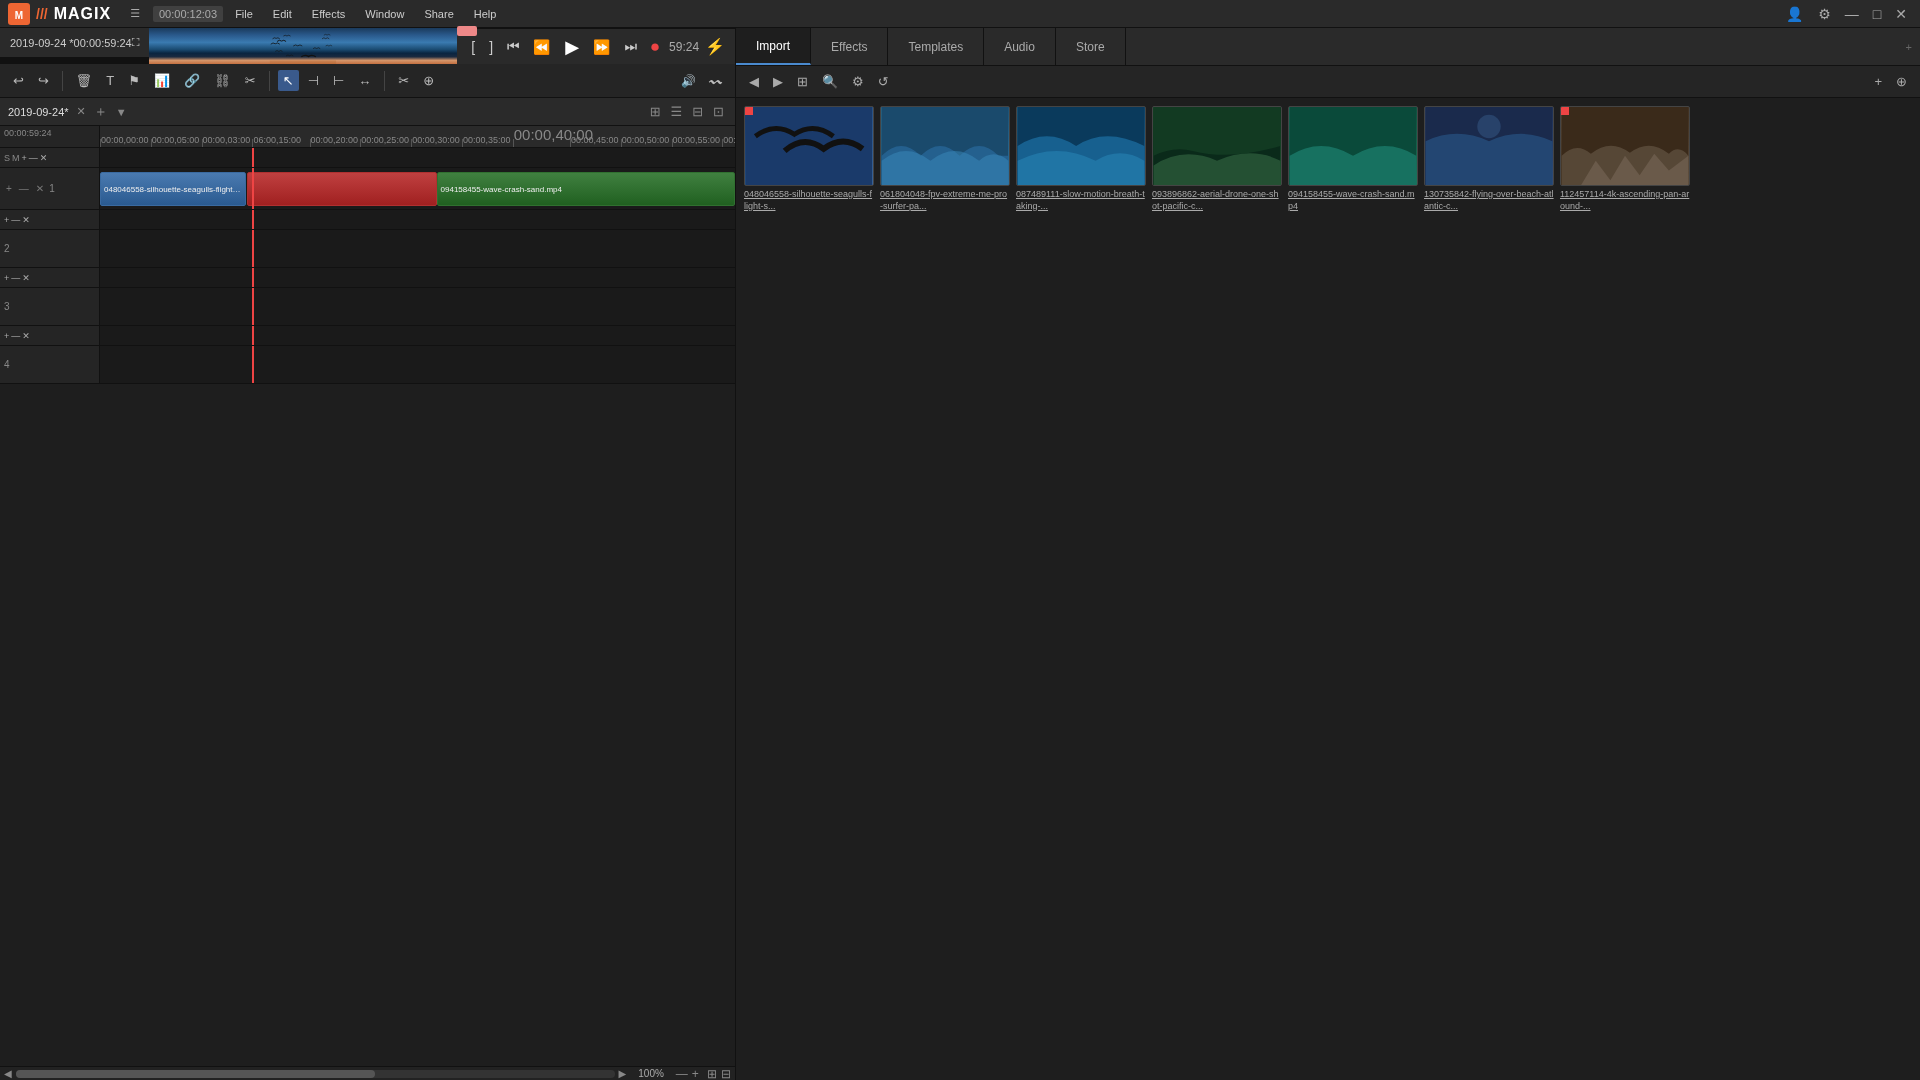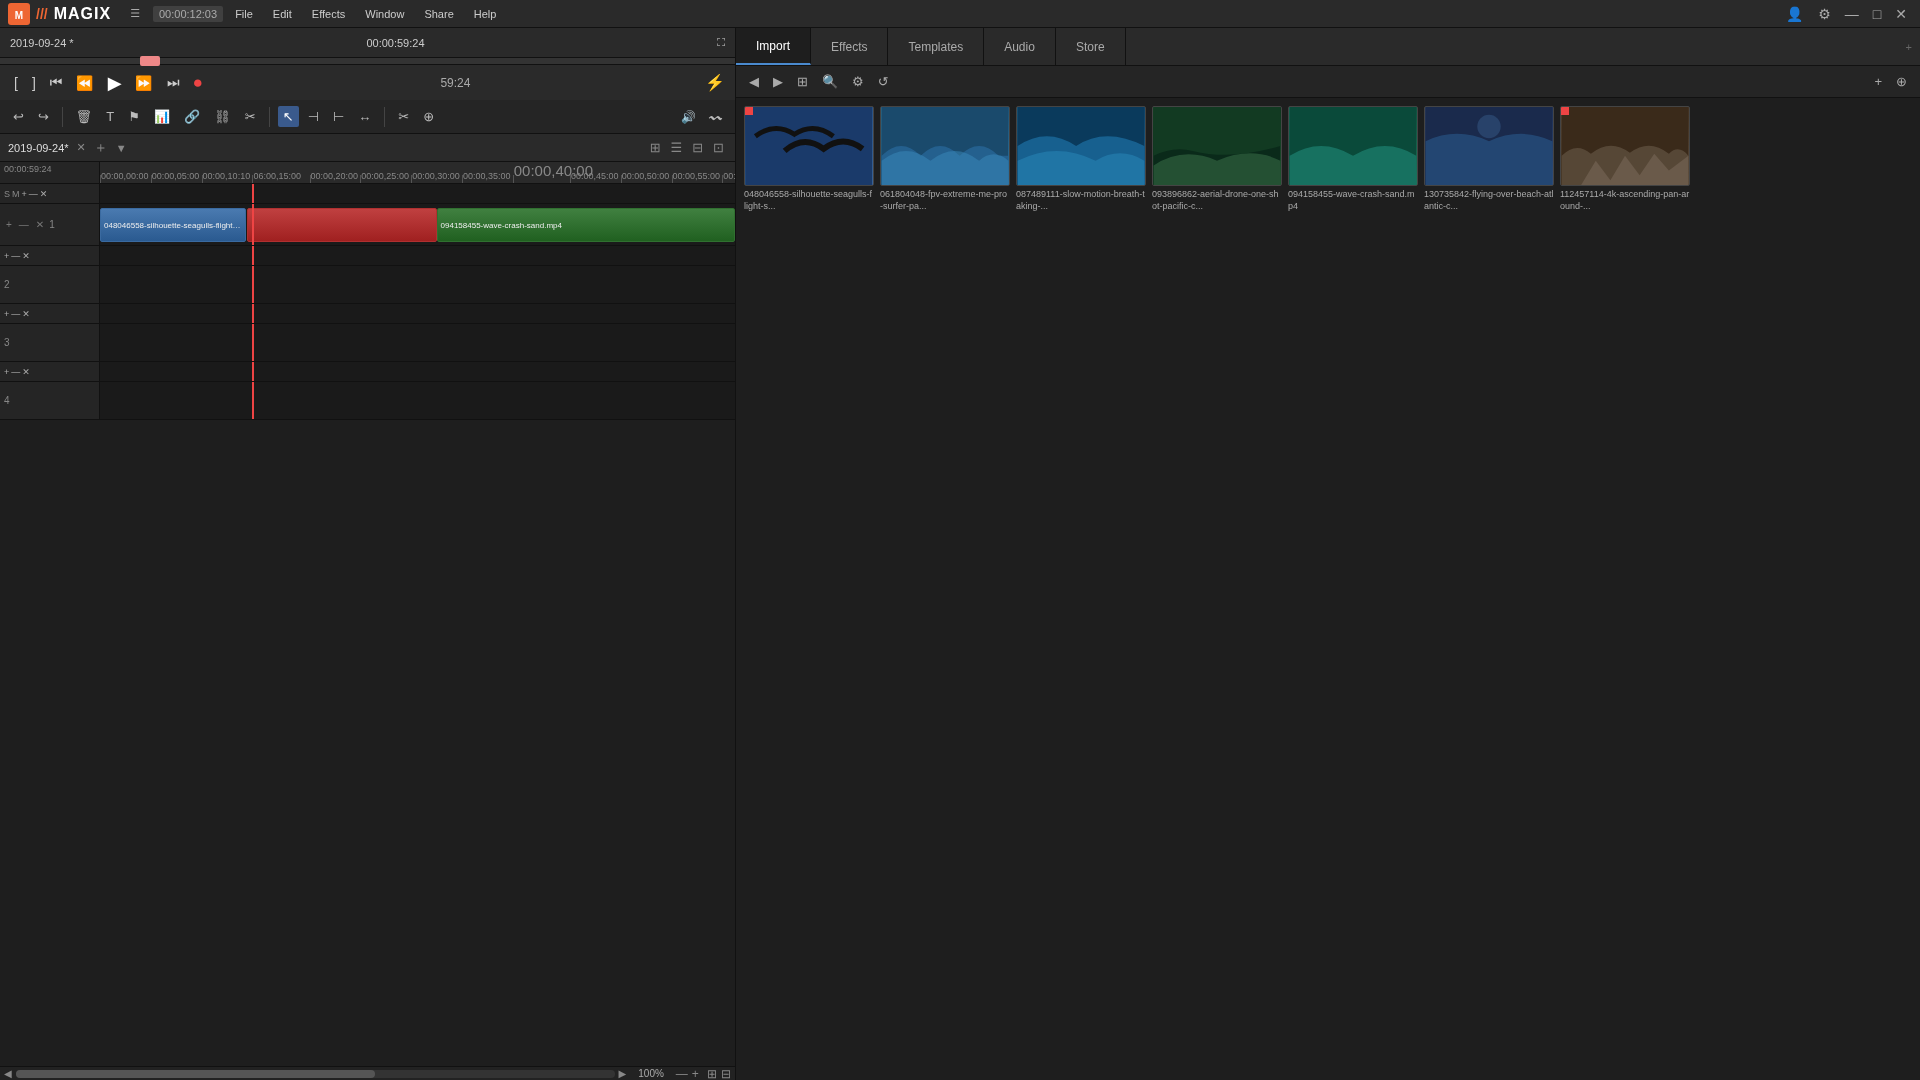--- a/index.html
+++ b/index.html
@@ -30,21 +30,21 @@
     .top-right-icons span { color: #aaa; padding: 2px 5px; cursor: pointer; font-size: 14px; }
 
     
     #main { display: flex; height: calc(1080px - 28px); }
 
     
     #preview-panel {
       width: 735px;
       min-width: 735px;
       display: flex;
-      flex-direction: column;
+      flex-direction: row;
       background: #111;
     }
 
     
     #preview-header {
       background: #2a2a2a;
       height: 30px;
       display: flex;
       align-items: center;
       justify-content: space-between;
@@ -259,21 +259,21 @@
       position: relative;
     }
     .media-thumb .red-dot {
       position: absolute;
       top: 0;
       left: 0;
       width: 8px;
       height: 8px;
       background: #e44;
     }
-    .media-label { font-size: 9px; color: #aaa; margin-top: 3px; word-break: break-all; line-height: 1.3; }
+    .media-label { font-size: 9px; color: #aaa; margin-top: 3px; word-break: break-all; line-height: 1.3; text-decoration: underline; }
 
     
     .thumb-sky { background: linear-gradient(135deg, #1a3a6a 0%, #2a5a8c 50%, #4a7ab0 100%); }
     .thumb-wave1 { background: linear-gradient(135deg, #2a6a8c 0%, #1a4a6c 50%, #3a8abc 100%); }
     .thumb-wave2 { background: linear-gradient(135deg, #1a5a7c 0%, #0a3a5c 50%, #2a7aac 100%); }
     .thumb-wave3 { background: linear-gradient(135deg, #2a4a6c 0%, #1a2a4c 50%, #3a6a9c 100%); }
     .thumb-aerial { background: linear-gradient(135deg, #1a4a2a 0%, #0a2a1a 50%, #2a6a3a 100%); }
     .thumb-teal { background: linear-gradient(135deg, #1a6a5a 0%, #0a4a3a 50%, #2a8a6a 100%); }
     .thumb-ocean { background: linear-gradient(135deg, #2a3a5c 0%, #1a2a4c 50%, #3a5a8c 100%); }
     .thumb-rocks { background: linear-gradient(135deg, #5a4a3a 0%, #3a2a1a 50%, #6a5a4a 100%); }
@@ -420,21 +420,21 @@
           <div class="ruler-mark" style="left:0%">
             <div class="ruler-line" style="left:0%"></div>
             <span style="position:absolute;left:1px;bottom:2px;font-size:9px;color:#888">00:00,00:00</span>
           </div>
           <div class="ruler-mark" style="left:8%">
             <div class="ruler-line" style="left:8%"></div>
             <span style="position:absolute;left:calc(8% + 1px);bottom:2px;font-size:9px;color:#888">00:00,05:00</span>
           </div>
           <div class="ruler-mark" style="left:16%">
             <div class="ruler-line" style="left:16%"></div>
-            <span style="position:absolute;left:calc(16% + 1px);bottom:2px;font-size:9px;color:#888">00:00,10:10</span>
+            <span style="position:absolute;left:calc(16% + 1px);bottom:2px;font-size:9px;color:#888">00:00,03:00</span>
           </div>
           <div class="ruler-mark" style="left:24%">
             <div class="ruler-line" style="left:24%"></div>
             <span style="position:absolute;left:calc(24% + 1px);bottom:2px;font-size:9px;color:#888">06:00,15:00</span>
           </div>
           <div class="ruler-mark" style="left:33%">
             <div class="ruler-line" style="left:33%"></div>
             <span style="position:absolute;left:calc(33% + 1px);bottom:2px;font-size:9px;color:#888">00:00,20:00</span>
           </div>
           <div class="ruler-mark" style="left:41%">

